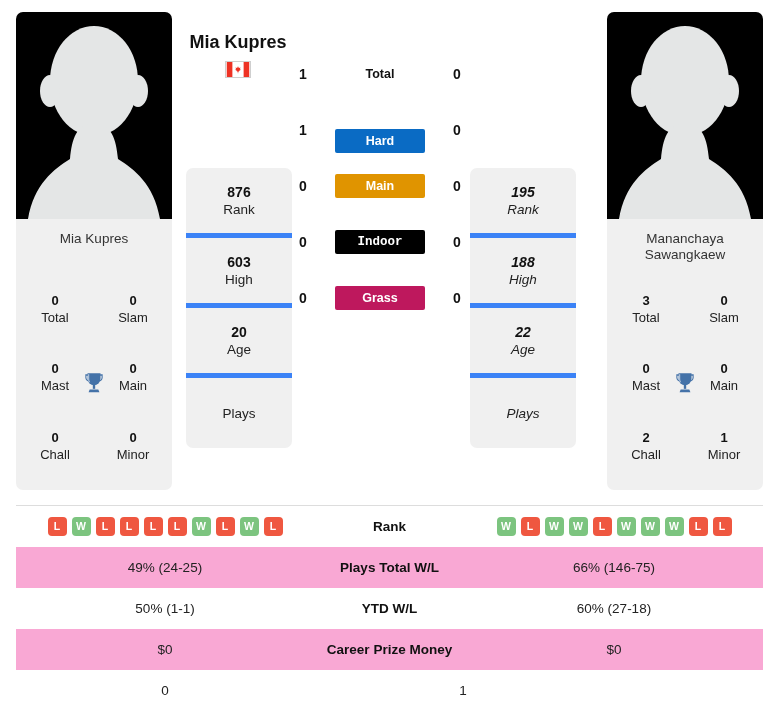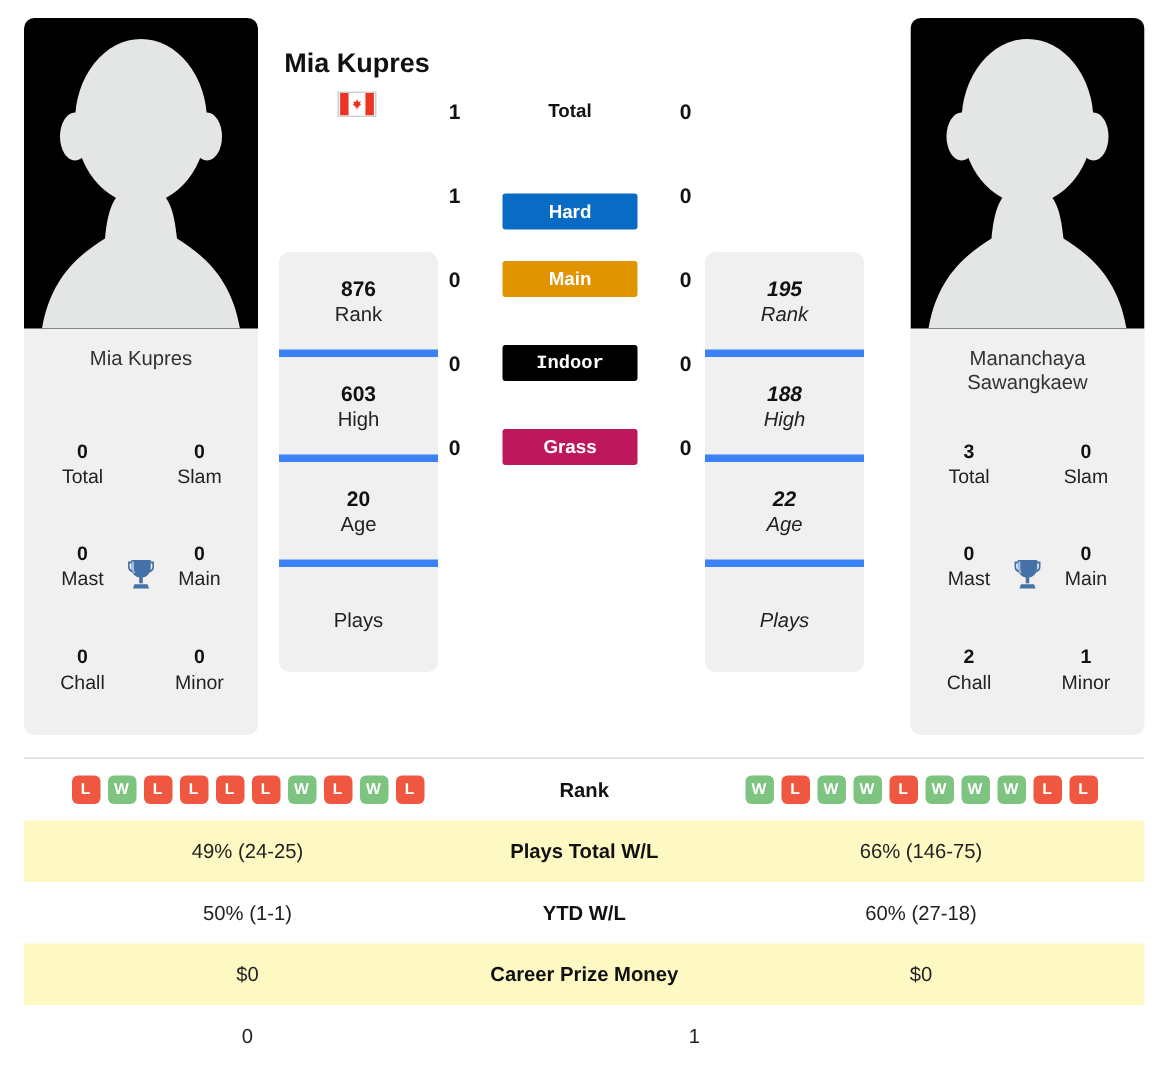--- a/index.html
+++ b/index.html
@@ -197,21 +197,21 @@
     left: 16px;
     top: 505px;
     width: 747px;
     border-top: 1px solid #dddddd;
   }
   .trow {
     display: flex;
     align-items: center;
     height: 41px;
   }
-  .trow.alt { background: #fef9c3; }
+  .trow.alt { background: #f9a8d4; }
   .trow.form-row { background: #ffffff; height: 41px; }
   .tcell {
     font-size: 13.5px;
     text-align: center;
     color: #222222;
   }
   .tcell.side  { width: 298px; }
   .tcell.label {
     width: 151px;
     font-weight: bold;

